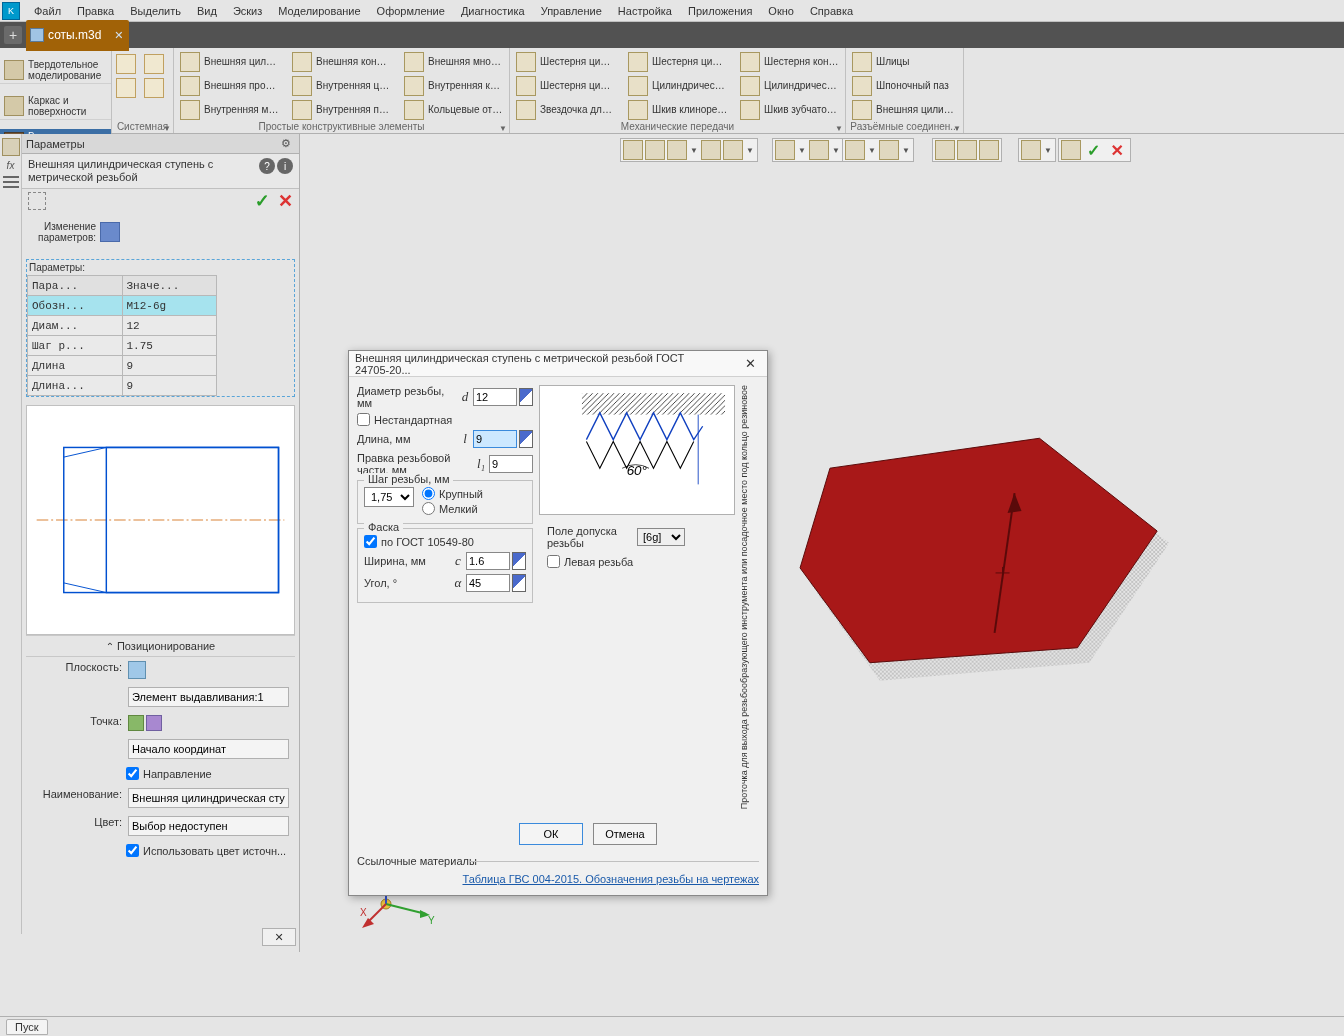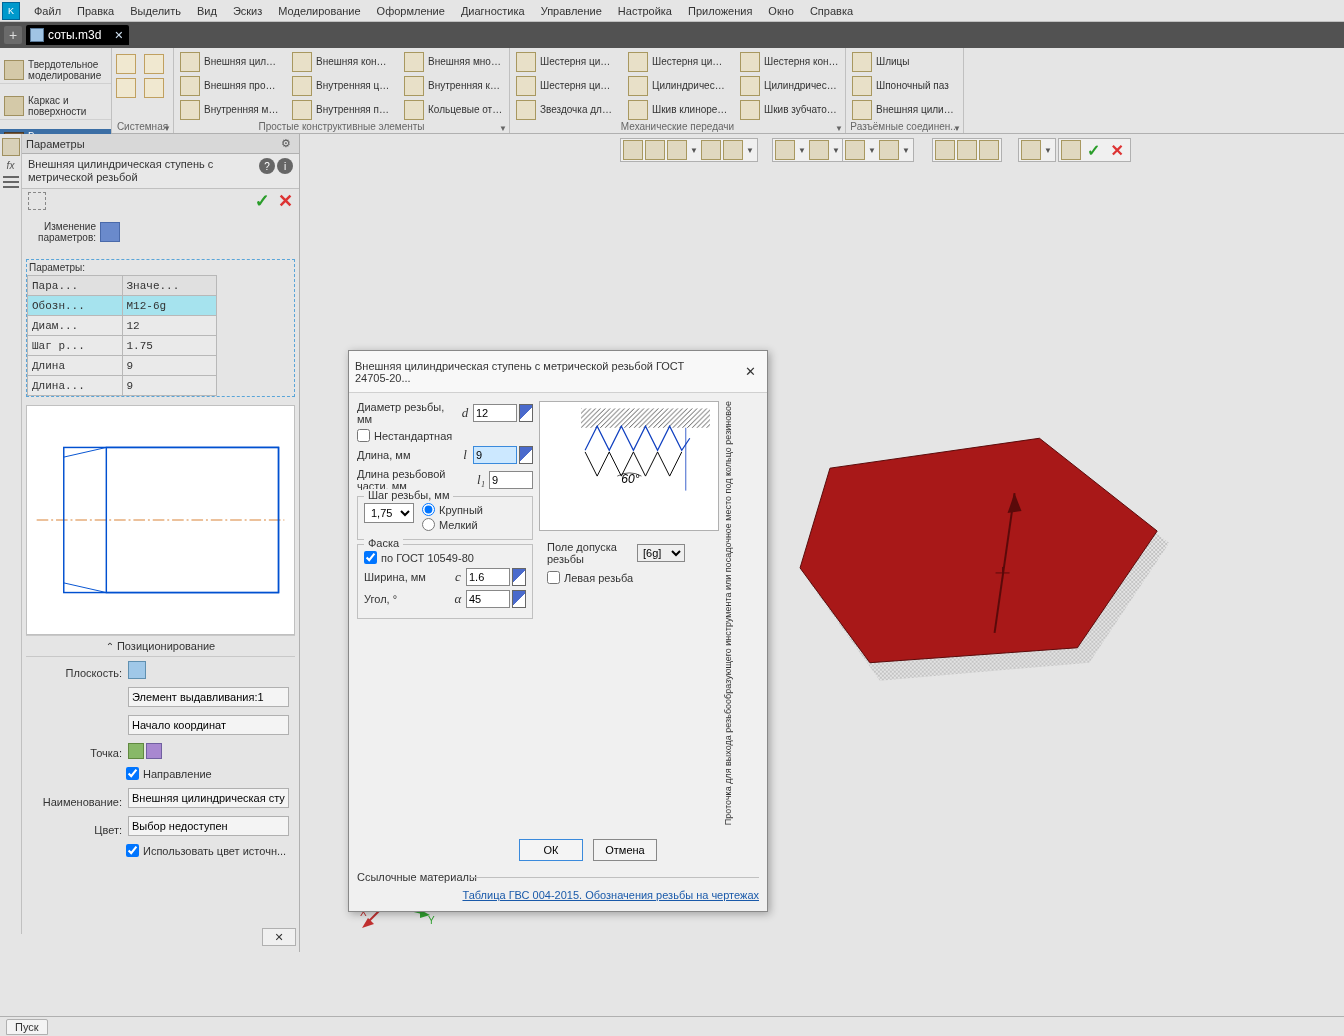--- a/index.html
+++ b/index.html
@@ -6,21 +6,21 @@
 body { background: #e5e5e5; width: 1344px; height: 1036px; overflow: hidden; position: relative; font-size: 11px; color: #333; }
 
 
 .menubar { background: #e5e5e5; height: 22px; display: flex; align-items: center; padding-left: 2px; border-bottom: 1px solid #c0c0c0; }
 .menubar .app-icon { width: 18px; height: 18px; background: #0099cc; border: 1px solid #006699; margin-right: 6px; display: flex; align-items: center; justify-content: center; color: #fff; font-size: 9px; }
 .menubar .menu-item { padding: 3px 8px; cursor: default; }
 
 
 .tabbar { background: #525252; height: 26px; display: flex; align-items: center; padding-left: 4px; }
 .tabbar .plus { width: 18px; height: 18px; background: #6a6a6a; color: #ddd; display: flex; align-items: center; justify-content: center; border-radius: 2px; margin-right: 4px; font-size: 14px; }
-.tabbar .tab { background: #000000; color: #fff; height: 20px; padding: 0 28px 0 22px; display: flex; align-items: center; border-radius: 2px 2px 0 0; position: relative; font-size: 12px; }
+.tabbar .tab { background: #a16207; color: #fff; height: 31px; padding: 0 28px 0 22px; display: flex; align-items: center; border-radius: 2px 2px 0 0; position: relative; font-size: 12px; }
 .tabbar .tab .doc-icon { position: absolute; left: 4px; width: 14px; height: 14px; background: #a0c4e4; border: 1px solid #5a7a9a; }
 .tabbar .tab .close { position: absolute; right: 6px; font-size: 11px; color: #cfe0f0; }
 
 
 .ribbon { background: #e5e5e5; height: 86px; display: flex; border-bottom: 1px solid #b0b0b0; }
 .ribbon-left { width: 112px; display: flex; flex-direction: column; border-right: 1px solid #c0c0c0; }
 .ribbon-left .rbtn { flex: 1; display: flex; align-items: center; padding: 2px 4px; font-size: 10px; line-height: 11px; border-bottom: 1px solid #d0d0d0; margin-top: 9px; }
 .ribbon-left .rbtn.active { background: #3b6ea5; color: #fff; }
 .ribbon-left .rbtn .ic { width: 20px; height: 20px; background: #d4c9a8; border: 1px solid #a09060; margin-right: 4px; flex-shrink: 0; }
 .ribbon-left .rbtn.active .ic { background: #7a5a3a; border-color: #4a3a2a; }
@@ -68,21 +68,21 @@
 .param-table th, .param-table td { border: 1px solid #b8b8b8; padding: 3px 4px; text-align: left; background: #eaeaea; height: 20px; font-family: Liberation Mono, monospace; }
 .param-table th { background: #e0e0e0; font-weight: normal; }
 .param-table tr.sel td { background: #a6e3ee; }
 
 .preview-pane { margin-top: 8px; height: 230px; background: #fff; border: 1px solid #c0c0c0; position: relative; }
 .preview-pane svg { width: 100%; height: 100%; }
 
 .section-hdr { background: #e5e5e5; padding: 4px; text-align: center; font-size: 11px; border-top: 1px solid #c8c8c8; border-bottom: 1px solid #c8c8c8; cursor: default; }
 .section-hdr::before { content: "⌃ "; font-size: 10px; }
 
-.form-row { display: flex; align-items: flex-end; padding: 4px 6px; font-size: 11px; }
+.form-row { display: flex; align-items: flex-start; padding: 4px 6px; font-size: 11px; }
 .form-row .flbl { width: 90px; text-align: right; margin-right: 6px; }
 .form-row .fval { flex: 1; }
 .form-row input[type=text] { width: 100%; padding: 3px; border: 1px solid #b0b0b0; background: #f4f4f4; font-size: 11px; }
 .form-row .plane-ic { width: 18px; height: 18px; background: #a0c8e8; border: 1px solid #6090b0; }
 .form-row .pt-ic { width: 16px; height: 16px; background: #88b868; border: 1px solid #608840; margin-right: 2px; }
 .chk-row { padding: 4px 6px 4px 100px; font-size: 11px; display: flex; align-items: center; }
 .chk-row input { margin-right: 4px; }
 
 
 .viewport { position: absolute; left: 300px; top: 134px; right: 0; bottom: 84px; background: #e5e5e5; }
@@ -97,40 +97,40 @@
 .vt3 { left: 542px; }
 .vt4 { left: 632px; }
 .vt5 { left: 718px; }
 .vt6 { left: 758px; }
 
 
 .triad { position: absolute; left: 58px; bottom: 20px; width: 80px; height: 80px; }
 
 
 .dialog { position: absolute; left: 348px; top: 350px; width: 420px; background: #f0f0f0; border: 1px solid #888; box-shadow: 2px 2px 8px rgba(0,0,0,0.3); font-size: 11px; }
-.dialog-title { height: 42px; display: flex; align-items: center; justify-content: space-between; padding: 0 6px; background: #f8f8f8; border-bottom: 1px solid #d0d0d0; gap: 48px; }
+.dialog-title { height: 26px; display: flex; align-items: center; justify-content: space-between; padding: 0 6px; background: #f8f8f8; border-bottom: 1px solid #d0d0d0; gap: 48px; }
 .dialog-title .dx { width: 24px; text-align: center; font-size: 13px; }
 .dialog-body { display: flex; padding: 8px; gap: 6px; }
 .dialog-left { width: 176px; }
 .dialog-right { flex: 1; display: flex; gap: 4px; }
 .dfield { display: flex; align-items: center; margin-bottom: 4px; }
 .dfield .dl { flex: 1; line-height: 12px; }
 .dfield .sym { width: 16px; font-style: italic; text-align: center; font-family: "Times New Roman", serif; font-size: 13px; }
 .dfield input[type=text] { width: 44px; padding: 2px; border: 1px solid #888; font-size: 11px; text-align: left; }
 .dfield input.sel { background: #cce8ff; border: 1px solid #3a8adc; }
 .dfield .expand { width: 14px; height: 18px; background: linear-gradient(135deg,#4a6acc 50%,#fff 50%); margin-left: 2px; border: 1px solid #666; }
 .dchk { display: flex; align-items: center; margin-bottom: 4px; }
 .dchk input { margin-right: 4px; }
 .dgroup { border: 1px solid #c0c0c0; padding: 6px; margin-top: 4px; position: relative; }
 .dgroup-title { position: absolute; top: -8px; left: 6px; background: #f0f0f0; padding: 0 4px; font-size: 11px; }
 .dradio { display: flex; align-items: center; margin-bottom: 2px; }
 .dradio input { margin-right: 4px; }
 .dselect { padding: 2px; border: 1px solid #888; font-size: 11px; width: 50px; background: #fff; }
 
-.dialog-preview { width: 180px; height: 130px; border: 1px solid #b0b0b0; background: #fff; padding-left: 33px; }
+.dialog-preview { width: 196px; height: 130px; border: 1px solid #b0b0b0; background: #fff; padding-left: 33px; }
 .dialog-vtext { writing-mode: vertical-rl; transform: rotate(180deg); font-size: 9px; line-height: 10px; color: #333; text-align: center; }
 
 .dialog-mid { padding: 0 8px; }
 .dialog-mid .drow { display: flex; align-items: center; margin-bottom: 6px; }
 .dialog-mid .drow .dl { width: 90px; line-height: 12px; }
 .dialog-mid select { padding: 1px; border: 1px solid #888; font-size: 11px; width: 48px; }
 
 .dialog-buttons { display: flex; justify-content: flex-end; gap: 10px; padding: 6px 110px 6px 8px; }
 .dialog-buttons button { width: 64px; height: 22px; border: 1px solid #888; background: #f4f4f4; font-size: 11px; }
 .dialog-buttons button.primary { border: 1px solid #3a8adc; }
@@ -393,27 +393,27 @@
     <div class="section-hdr">Позиционирование</div>
     <div class="form-row">
         <div class="flbl">Плоскость:</div>
         <div class="plane-ic"></div>
       </div>
     <div class="form-row">
         <div class="flbl"></div>
         <div class="fval"><input type="text" value="Элемент выдавливания:1" style=""></div>
       </div>
     <div class="form-row">
-        <div class="flbl"></div>
-        <div class="fval"><input type="text" value="Начало координат" style=""></div>
-      </div>
-    <div class="form-row">
         <div class="flbl">Точка:</div>
         <div class="pt-ic"></div>
         <div class="pt-ic" style="background:#a888d0;border-color:#7060a0"></div>
+      </div>
+    <div class="form-row">
+        <div class="flbl"></div>
+        <div class="fval"><input type="text" value="Начало координат" style=""></div>
       </div>
     <div class="chk-row">
         <input type="checkbox" checked="" style="">
         <span>Направление</span>
       </div>
     <div class="form-row">
         <div class="flbl">Наименование:</div>
         <div class="fval"><input type="text" value="Внешняя цилиндрическая ступ" style=""></div>
       </div>
     <div class="form-row">
@@ -515,21 +515,21 @@
           <input type="checkbox" style="">
           <span>Нестандартная</span>
         </div>
       <div class="dfield">
           <div class="dl">Длина, мм</div>
           <div class="sym">l</div>
           <input type="text" class="sel" value="9" style="">
           <div class="expand"></div>
         </div>
       <div class="dfield">
-          <div class="dl">Длина резьбовой части, мм</div>
+          <div class="dl">Правка резьбовой части, мм</div>
           <div class="sym">l₁</div>
           <input type="text" value="9" style="">
         </div>
       <div class="dgroup">
         <div class="dgroup-title">Шаг резьбы, мм</div>
         <div style="display:flex;gap:8px;align-items:flex-start">
           <select class="dselect"><option>1,75</option></select>
           <div>
             <div class="dradio">
                 <input type="radio" checked="" style="">

